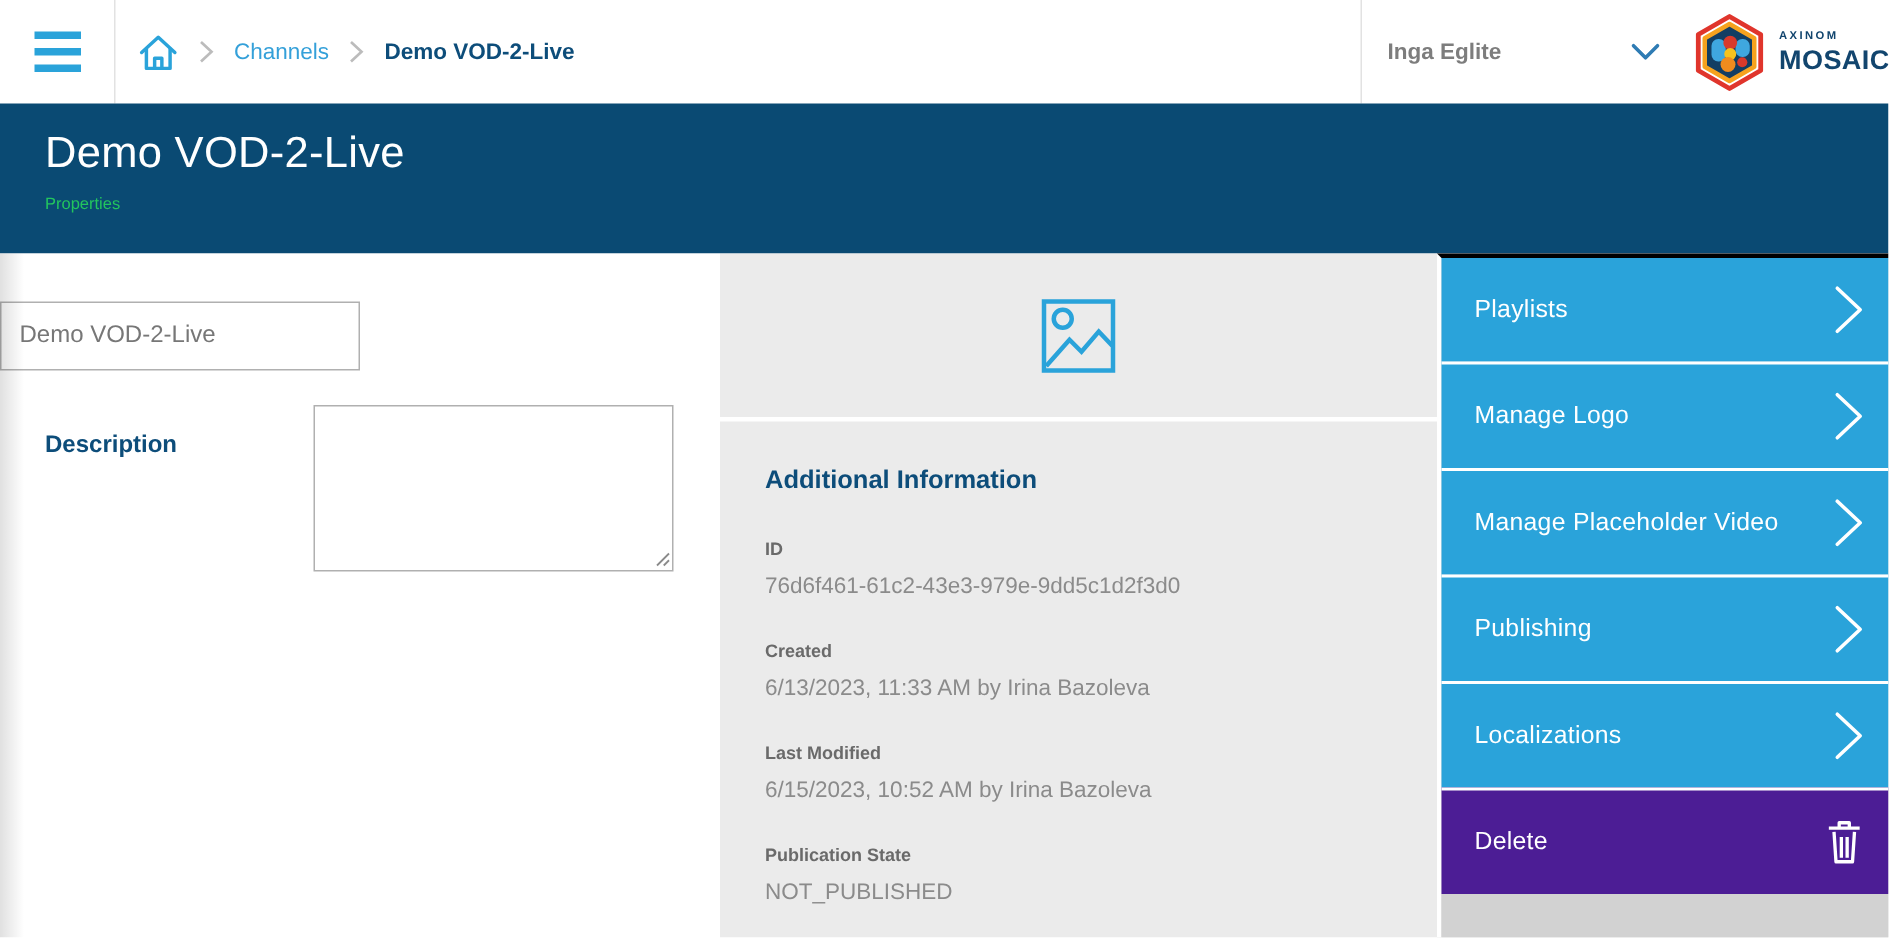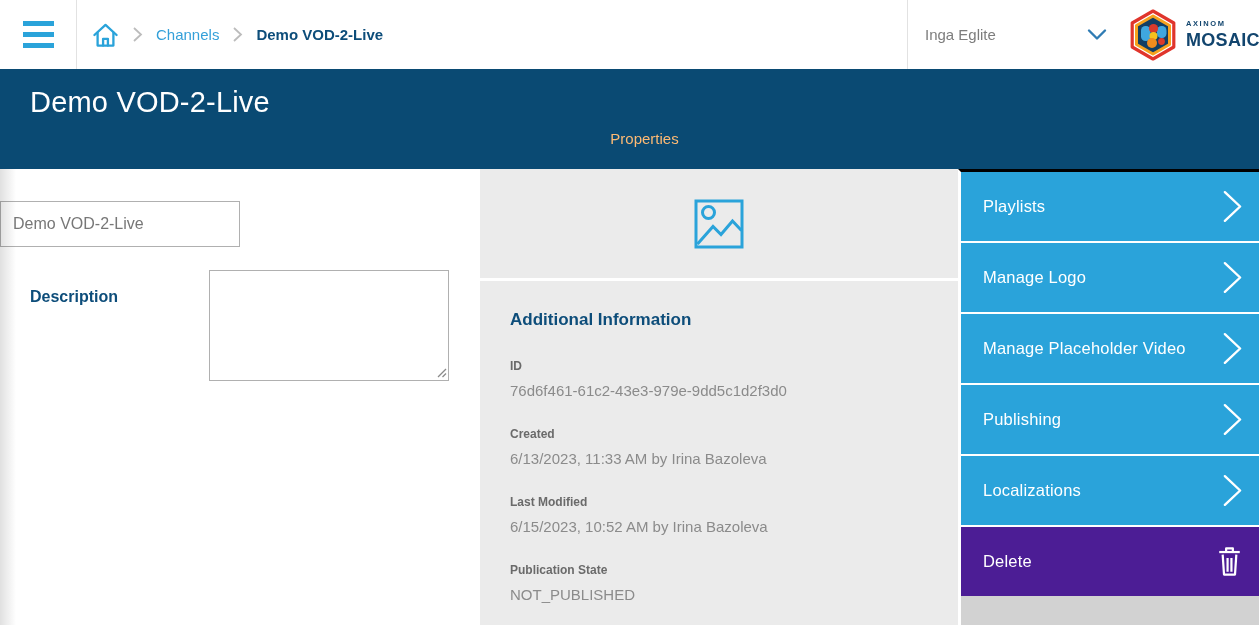--- a/index.html
+++ b/index.html
@@ -25,35 +25,35 @@
   .crumbs { display: flex; align-items: center; padding-left: 15px; gap: 13px; }
   .home-link { display: flex; align-items: center; cursor: pointer; }
   .crumb-sep { display: flex; align-items: center; }
   .crumb-link { color: #34a0d9; font-size: 15px; text-decoration: none; cursor: pointer; }
   .crumb-current { color: #0d4d7a; font-size: 15px; font-weight: bold; }
 
   .top-spacer { flex: 1; }
 
   .user {
     border-left: 1px solid #e2e2e2; width: 220px; display: flex; align-items: center;
-    justify-content: space-between; padding: 0 20px 0 17px; cursor: pointer;
+    justify-content: space-between; padding: 0 20px 0 17px; cursor: pointer; font-weight: bold;
   }
   .user-name { color: #7d7d7d; font-size: 15px; }
 
   .logo { width: 132px; display: flex; align-items: center; gap: 7px; padding-right: 14px; }
   .logo-text { display: flex; flex-direction: column; line-height: 1; }
   .logo-top { font-size: 7.5px; font-weight: bold; letter-spacing: 1.6px; color: #12456e; margin-bottom: 3px; }
   .logo-bottom { font-size: 18px; font-weight: bold; letter-spacing: 0.3px; color: #12456e; }
 
   
   .page-header {
     height: 100px; flex: 0 0 100px; background: #0a4a73; padding: 17px 0 0 30px;
   }
   .page-header h1 { color: #ffffff; font-size: 29px; font-weight: 400; letter-spacing: 0.2px; }
-  .page-subtitle { color: #fdba74; font-size: 15px; margin-top: 11px; text-align: center; }
+  .page-subtitle { color: #22c55e; font-size: 11px; margin-top: 11px; }
 
   
   .content { flex: 1; display: flex; min-height: 0; }
 
   
   .panel-left { width: 480px; flex: 0 0 480px; background: #ffffff; position: relative; }
   .panel-left::before {
     content: ""; position: absolute; left: 0; top: 0; bottom: 0; width: 16px;
     background: linear-gradient(to right, rgba(0,0,0,0.12), rgba(0,0,0,0)); pointer-events: none;
   }

